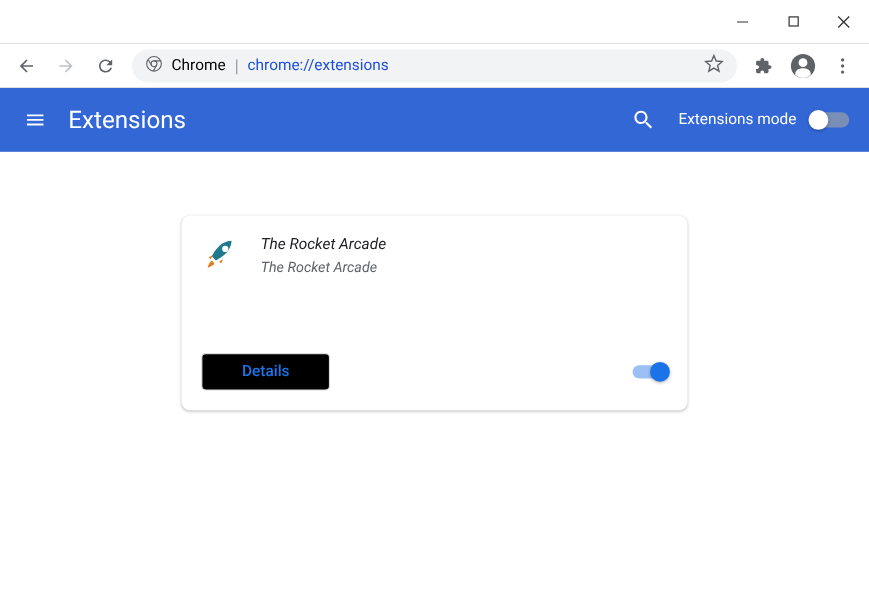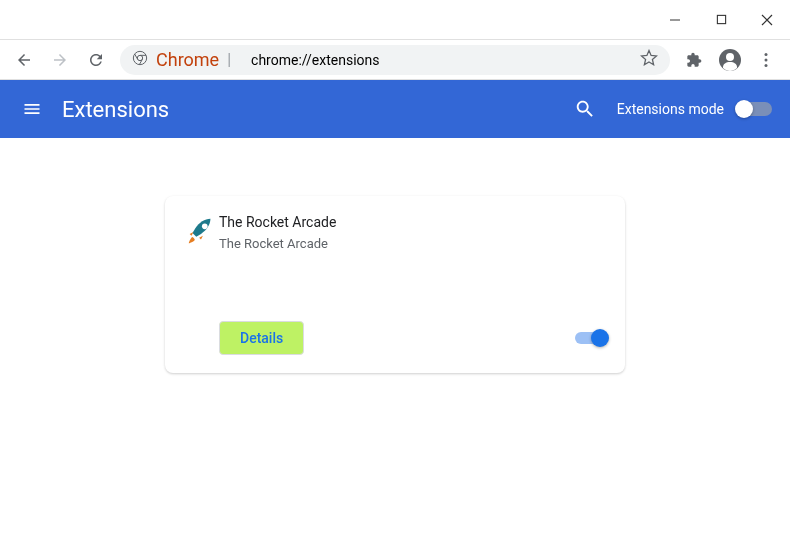--- a/index.html
+++ b/index.html
@@ -18,44 +18,44 @@
     .tab-icon { width: 16px; height: 16px; display: flex; align-items: center; justify-content: center; }
     .tab-title { flex: 1; font-size: 12px; color: #3c4043; }
     .tab-close { width: 16px; height: 16px; display: flex; align-items: center; justify-content: center; color: #5f6368; border-radius: 50%; }
     .newtab { width: 28px; height: 28px; display: flex; align-items: center; justify-content: center; margin-left: 8px; margin-bottom: 3px; color: #5f6368; border-radius: 50%; }
     
     
     .addrbar { height: 40px; background: #fff; display: flex; align-items: center; padding: 0 8px; gap: 4px; border-bottom: 1px solid #e0e0e0; position: relative; z-index: 2; }
     .nav-btn { width: 32px; height: 32px; display: flex; align-items: center; justify-content: center; color: #5f6368; border-radius: 50%; }
     .nav-btn.disabled { color: #bdc1c6; }
     .omnibox { flex: 1; height: 30px; background: #f1f3f4; border-radius: 15px; display: flex; align-items: center; padding: 0 12px; gap: 8px; margin: 0 4px; }
-    .omnibox-chrome { color: #c2410c; font-size: 18px; display: flex; align-items: center; gap: 6px; }
+    .omnibox-chrome { color: #000000; font-size: 14px; display: flex; align-items: center; gap: 6px; }
     .omnibox-sep { color: #9aa0a6; }
-    .omnibox-url { color: #000000; font-size: 14px; flex: 1; margin-left: 12px; }
+    .omnibox-url { color: #1d4ed8; font-size: 14px; flex: 1; }
     .omnibox-star { color: #5f6368; }
     
     
     .blueheader { height: 58px; background: #3367d6; display: flex; align-items: center; padding: 0 18px; color: #fff; position: relative; z-index: 2; }
     .menu-btn { width: 28px; height: 28px; display: flex; align-items: center; justify-content: center; margin-right: 16px; }
     .header-title { font-size: 22px; font-weight: 400; flex: 1; }
     .search-btn { width: 28px; height: 28px; display: flex; align-items: center; justify-content: center; margin-right: 18px; }
     .devmode-label { font-size: 14px; margin-right: 12px; }
     .toggle { width: 36px; height: 14px; background: #7a8fb8; border-radius: 7px; position: relative; }
     .toggle-knob { width: 18px; height: 18px; background: #fff; border-radius: 50%; position: absolute; top: -2px; left: -1px; box-shadow: 0 1px 3px rgba(0,0,0,0.3); }
     
     
     .content { padding: 58px 0 0 0; display: flex; justify-content: center; position: relative; z-index: 1; }
     .card { width: 460px; background: #fff; border-radius: 8px; box-shadow: 0 1px 3px rgba(0,0,0,0.12), 0 1px 2px rgba(0,0,0,0.08); padding: 18px; }
-    .card-top { display: flex; min-height: 95px; }
+    .card-top { display: flex; gap: 18px; min-height: 95px; font-style: italic; }
     .card-icon { width: 36px; height: 36px; flex-shrink: 0; display: flex; align-items: center; justify-content: center; }
     .card-info { flex: 1; }
     .card-title { font-size: 14px; color: #202124; font-weight: 400; margin-bottom: 6px; }
     .card-desc { font-size: 13px; color: #5f6368; }
     .card-bottom { display: flex; align-items: center; gap: 10px; margin-top: 12px; }
-    .card-btn { padding: 8px 20px; border: 1px solid #dadce0; border-radius: 4px; color: #1a73e8; font-size: 14px; font-weight: 500; background: #bef264; margin-left: 36px; }
+    .card-btn { padding: 8px 36px; border: 1px solid #dadce0; border-radius: 4px; color: #1a73e8; font-size: 14px; font-weight: 500; background: #000000; }
     .spacer { flex: 1; }
     .toggle-on { width: 32px; height: 12px; background: #9cc0f5; border-radius: 6px; position: relative; }
     .toggle-on-knob { width: 18px; height: 18px; background: #1a73e8; border-radius: 50%; position: absolute; top: -3px; right: -2px; box-shadow: 0 1px 3px rgba(0,0,0,0.3); }
   </style>
 </head>
 <body>
 
 <div class="watermark">PCrisk.com</div>
 
 <div class="tabstrip">

